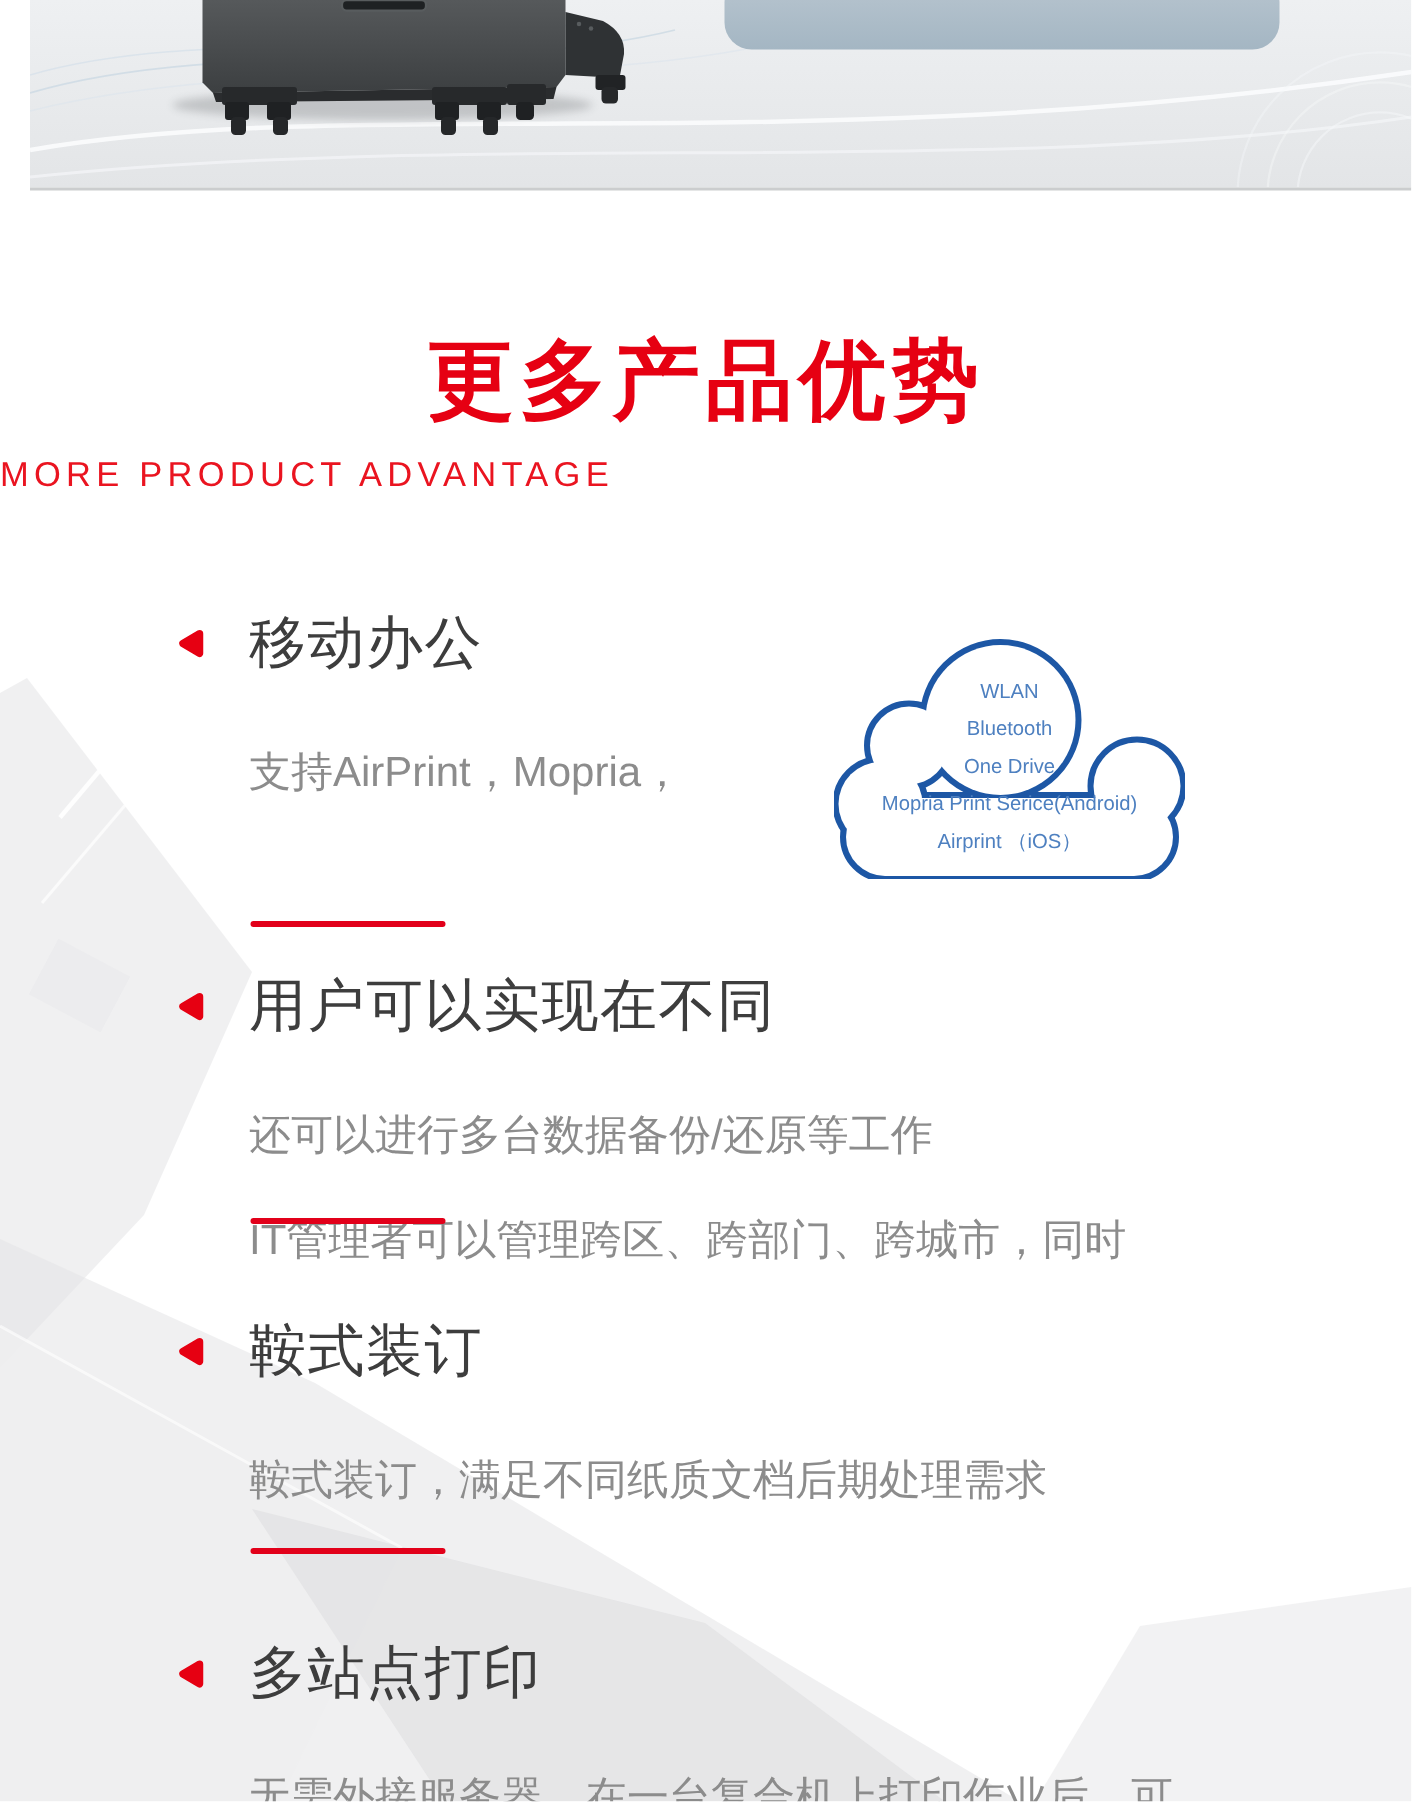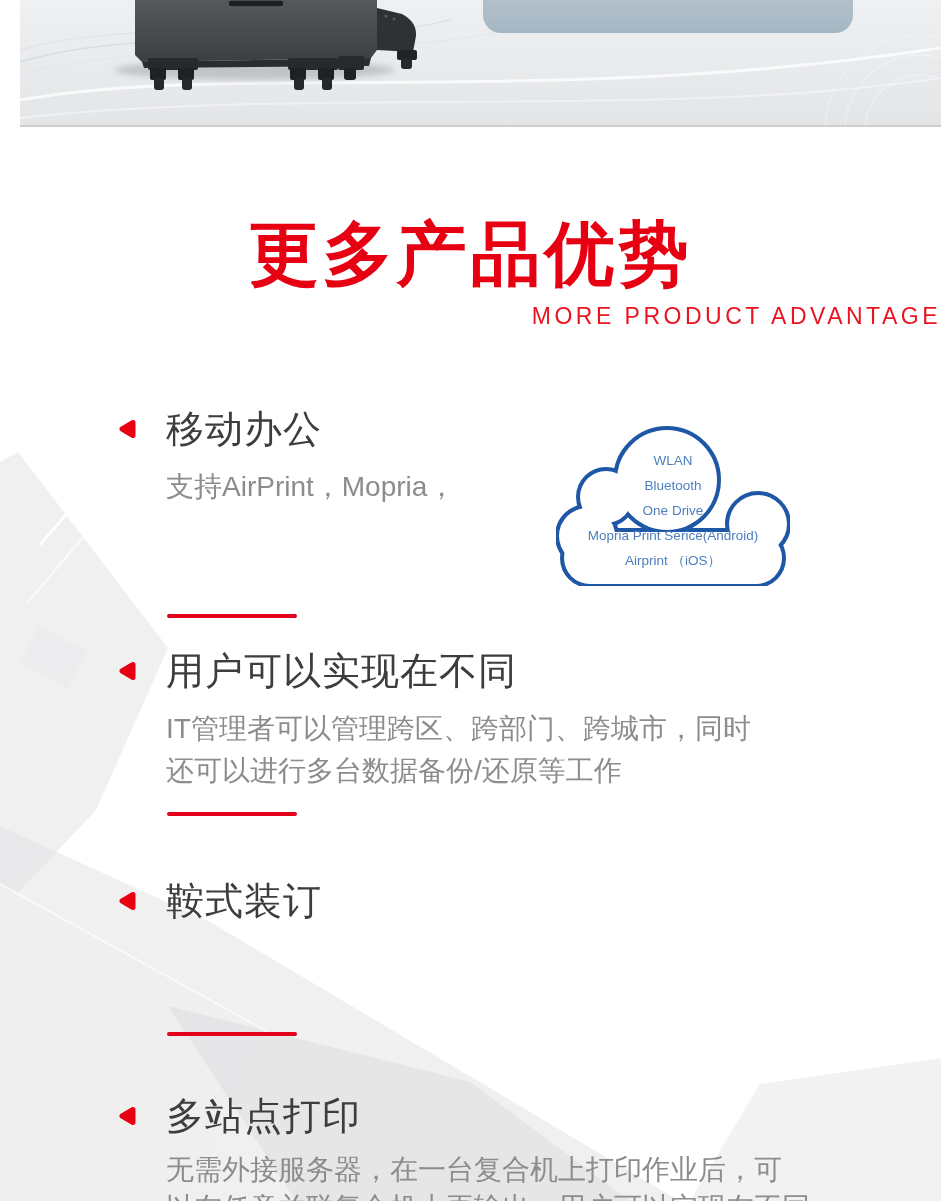--- a/index.html
+++ b/index.html
@@ -13,33 +13,33 @@
   .banner{position:absolute;left:20px;right:0;top:0;height:125px;overflow:hidden;z-index:1;
           background:linear-gradient(180deg,#eef0f2 0%,#e8eaec 55%,#e3e5e7 100%);}
   .banner-art{position:absolute;left:0;top:0;}
   .info-panel{position:absolute;left:463px;top:-16px;width:370px;height:49px;border-radius:18px;
               background:linear-gradient(180deg,#b9c6d0 0%,#a4b6c3 100%);}
   .divider{position:absolute;left:20px;right:0;top:125px;height:2px;background:#cbcdce;z-index:1;}
 
   
   .title-block{position:absolute;left:0;top:0;width:941px;z-index:2;}
   .page-title{position:absolute;left:0;top:218px;width:941px;margin:0;text-align:center;
-              font-size:70px;line-height:72px;font-weight:700;letter-spacing:4px;color:#e60012;}
-  .page-subtitle{position:absolute;left:0;top:303px;width:941px;text-align:right;
+              font-size:58px;line-height:72px;font-weight:700;letter-spacing:4px;color:#e60012;}
+  .page-subtitle{position:absolute;left:0;top:303px;width:941px;text-align:left;
               font-size:23px;line-height:26px;font-weight:400;letter-spacing:3.5px;color:#ea1420;}
 
   
   .feature{position:absolute;left:117px;width:720px;z-index:2;}
   .s1{top:409px;} .s2{top:651px;} .s3{top:881px;} .s4{top:1096px;}
   .bullet{position:absolute;left:0;top:9px;}
   .bullet path{fill:#e60012;stroke:#e60012;stroke-width:5;stroke-linejoin:round;stroke-linecap:round;}
   .feature-heading{position:absolute;left:49px;top:0;margin:0;font-weight:400;
                    font-size:38px;line-height:40px;letter-spacing:1px;color:#3d3d3d;white-space:nowrap;}
   .feature-body{position:absolute;left:49px;top:57px;}
-  .bline{height:42px;line-height:42px;font-size:28px;color:#8c8c8c;white-space:nowrap;}
+  .bline{height:42px;line-height:42px;font-size:28px;color:#8c8c8c;white-space:nowrap;margin-top:28px;}
   .s4 .feature-body{top:55px;}
   .s4 .bline{height:38px;line-height:38px;}
   .underline{position:absolute;left:50px;width:130px;height:4px;background:#e2001a;border-radius:2px;}
   .s1 .underline{top:205px;} .s2 .underline{top:161px;} .s3 .underline{top:151px;}
 
   
   .cloud{position:absolute;left:556px;top:414px;z-index:2;}
   .cloud text{fill:#4e80c0;font-size:13.5px;font-family:"Liberation Sans","DejaVu Sans",sans-serif;}
 </style>
 </head>
@@ -154,32 +154,33 @@
       <text x="117" y="151">Airprint （iOS）</text>
     </g>
   </svg>
 
   <section class="feature s2">
     <svg class="bullet" width="20" height="22" viewBox="0 0 20 22">
       <path d="M16 4.5 L5 11 L16 17.5 Z"></path>
     </svg>
     <h2 class="feature-heading">用户可以实现在不同</h2>
     <div class="feature-body">
+      <div class="bline">还可以进行多台数据备份/还原等工作</div>
       <div class="bline">IT管理者可以管理跨区、跨部门、跨城市，同时</div>
-      <div class="bline">还可以进行多台数据备份/还原等工作</div>
     </div>
     <div class="underline"></div>
   </section>
 
   <section class="feature s3">
     <svg class="bullet" width="20" height="22" viewBox="0 0 20 22">
       <path d="M16 4.5 L5 11 L16 17.5 Z"></path>
     </svg>
     <h2 class="feature-heading">鞍式装订</h2>
     <div class="feature-body">
+      <div class="bline">鞍式装订，满足不同纸质文档后期处理需求</div>
     </div>
     <div class="underline"></div>
   </section>
 
   <section class="feature s4">
     <svg class="bullet" width="20" height="22" viewBox="0 0 20 22">
       <path d="M16 4.5 L5 11 L16 17.5 Z"></path>
     </svg>
     <h2 class="feature-heading">多站点打印</h2>
     <div class="feature-body">

